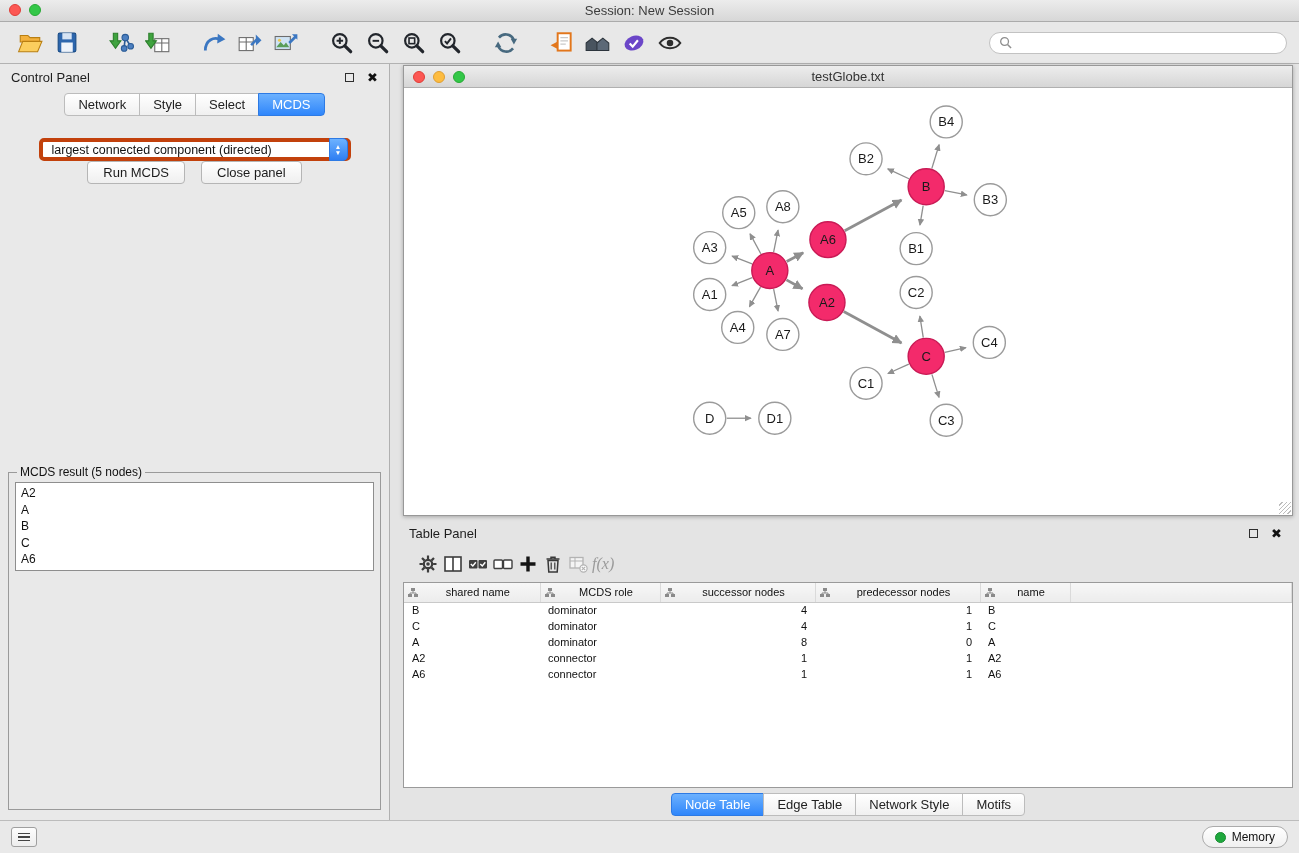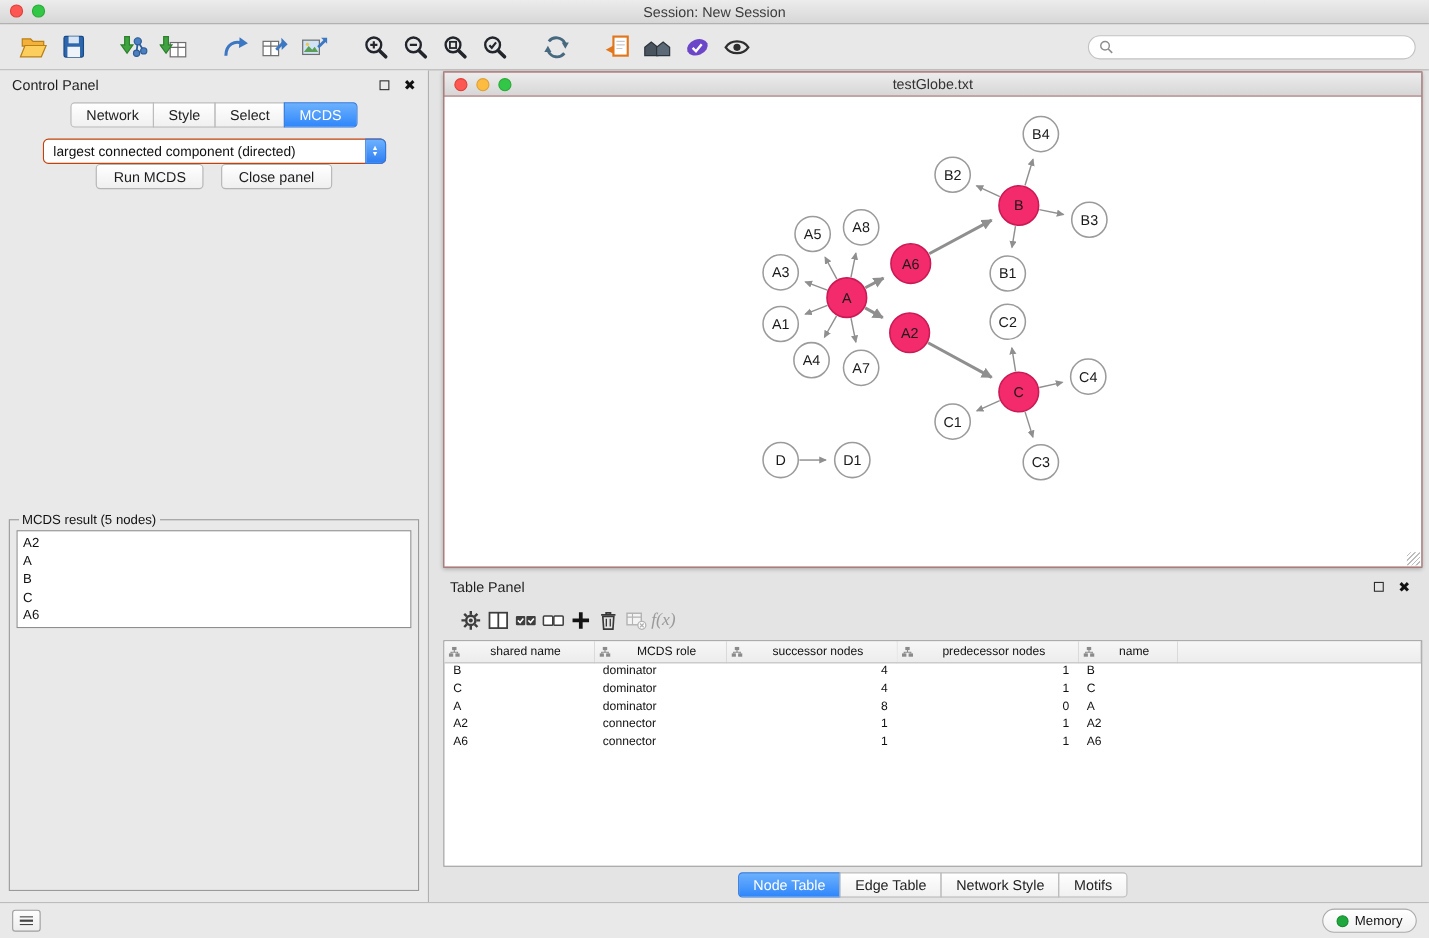--- a/index.html
+++ b/index.html
@@ -31,34 +31,34 @@
   .panel-header{height:26px;flex:0 0 26px;display:flex;align-items:center;padding:0 11px;font-size:13px;color:#1e1e1e}
   .panel-header .ph-title{flex:1}
   .ph-float{width:9px;height:9px;border:1.5px solid #2e2e2e;margin-right:13px;display:inline-block}
   .ph-close{font-size:13px;color:#111;line-height:1}
   .seg-tabs{display:flex;justify-content:center;margin-top:3px}
   .seg-btn{font-size:13px;padding:3px 13px;background:linear-gradient(#ffffff,#f0f0f0);border:1px solid #bcbcbc;margin-left:-1px;color:#222;white-space:nowrap}
   .seg-btn:first-child{border-radius:4px 0 0 4px;margin-left:0}
   .seg-btn:last-child{border-radius:0 4px 4px 0}
   .seg-btn.active{background:linear-gradient(#6cb1fe,#2f86fb);border-color:#2d7ae4;color:#fff}
   .opt-label{text-align:center;margin-top:27px;font-size:13px;color:#111}
-  .dropdown{width:312px;height:23px;margin:10px auto 0;background:#fff;border:1px solid #c2410c;border-radius:5px;display:flex;align-items:center}
+  .dropdown{width:312px;height:23px;margin:22px auto 0;background:#fff;border:4px solid #c2410c;border-radius:5px;display:flex;align-items:center}
   .dd-text{flex:1;font-size:12.5px;padding-left:9px;white-space:nowrap;overflow:hidden;color:#111}
   .dd-stepper{width:19px;height:23px;margin-right:-1px;border-radius:0 5px 5px 0;background:linear-gradient(#6db2ff,#2e7ef2);display:flex;flex-direction:column;align-items:center;justify-content:center;color:#fff;border:1px solid #2d7ae4}
   .dd-stepper span{font-size:6.5px;line-height:5.5px}
   .btn-row{display:flex;justify-content:center;gap:16px;}
   .push-btn{font-family:inherit;font-size:13px;padding:3px 15px;background:linear-gradient(#ffffff,#efefef);border:1px solid #b5b5b5;border-radius:4px;color:#1c1c1c}
   .cp-spacer{flex:1}
   .result-box{margin:0 8px 10px;border:1px solid #9a9a9a;height:345px;flex:0 0 auto;display:flex;flex-direction:column;padding:3px 6px 6px}
   .result-box legend{font-size:12px;padding:0 3px;margin-left:2px;color:#111}
   .result-list{flex:1;background:#fff;border:1px solid #8e8e8e;font-size:12px;line-height:16.5px;padding:2px 5px;overflow:hidden;color:#111}
 
   
   .right-col{flex:1;display:flex;flex-direction:column;padding:1px 6px 0 13px;min-width:0}
-  .network-window{height:451px;flex:0 0 451px;background:#b91c1c;border:1px solid #989898;box-shadow:0 1px 4px rgba(0,0,0,.28);display:flex;flex-direction:column;position:relative}
+  .network-window{height:451px;flex:0 0 451px;background:#8b5cf6;border:1px solid #989898;box-shadow:0 1px 4px rgba(0,0,0,.28);display:flex;flex-direction:column;position:relative}
   .net-titlebar{height:22px;flex:0 0 22px;background:linear-gradient(#ededed,#d6d6d6);border-bottom:1px solid #b0b0b0;position:relative;display:flex;align-items:center;justify-content:center}
   .net-title{font-size:13px;color:#333}
   .net-canvas{flex:1;position:relative;background:#fff;min-height:0}
   .net-canvas svg{position:absolute;left:0;top:0;width:100%;height:100%}
   .resize-grip{position:absolute;right:1px;bottom:1px;width:12px;height:12px;background:repeating-linear-gradient(135deg,transparent 0 2px,#bdbdbd 2px 3px)}
 
   
   .table-panel{flex:1;display:flex;flex-direction:column;margin-top:4px;min-height:0}
   .tp-toolbar{height:36px;flex:0 0 36px;display:flex;align-items:center;gap:3px;padding:0 14px}
   .tp-btn{display:flex;align-items:center;justify-content:center;height:26px}

